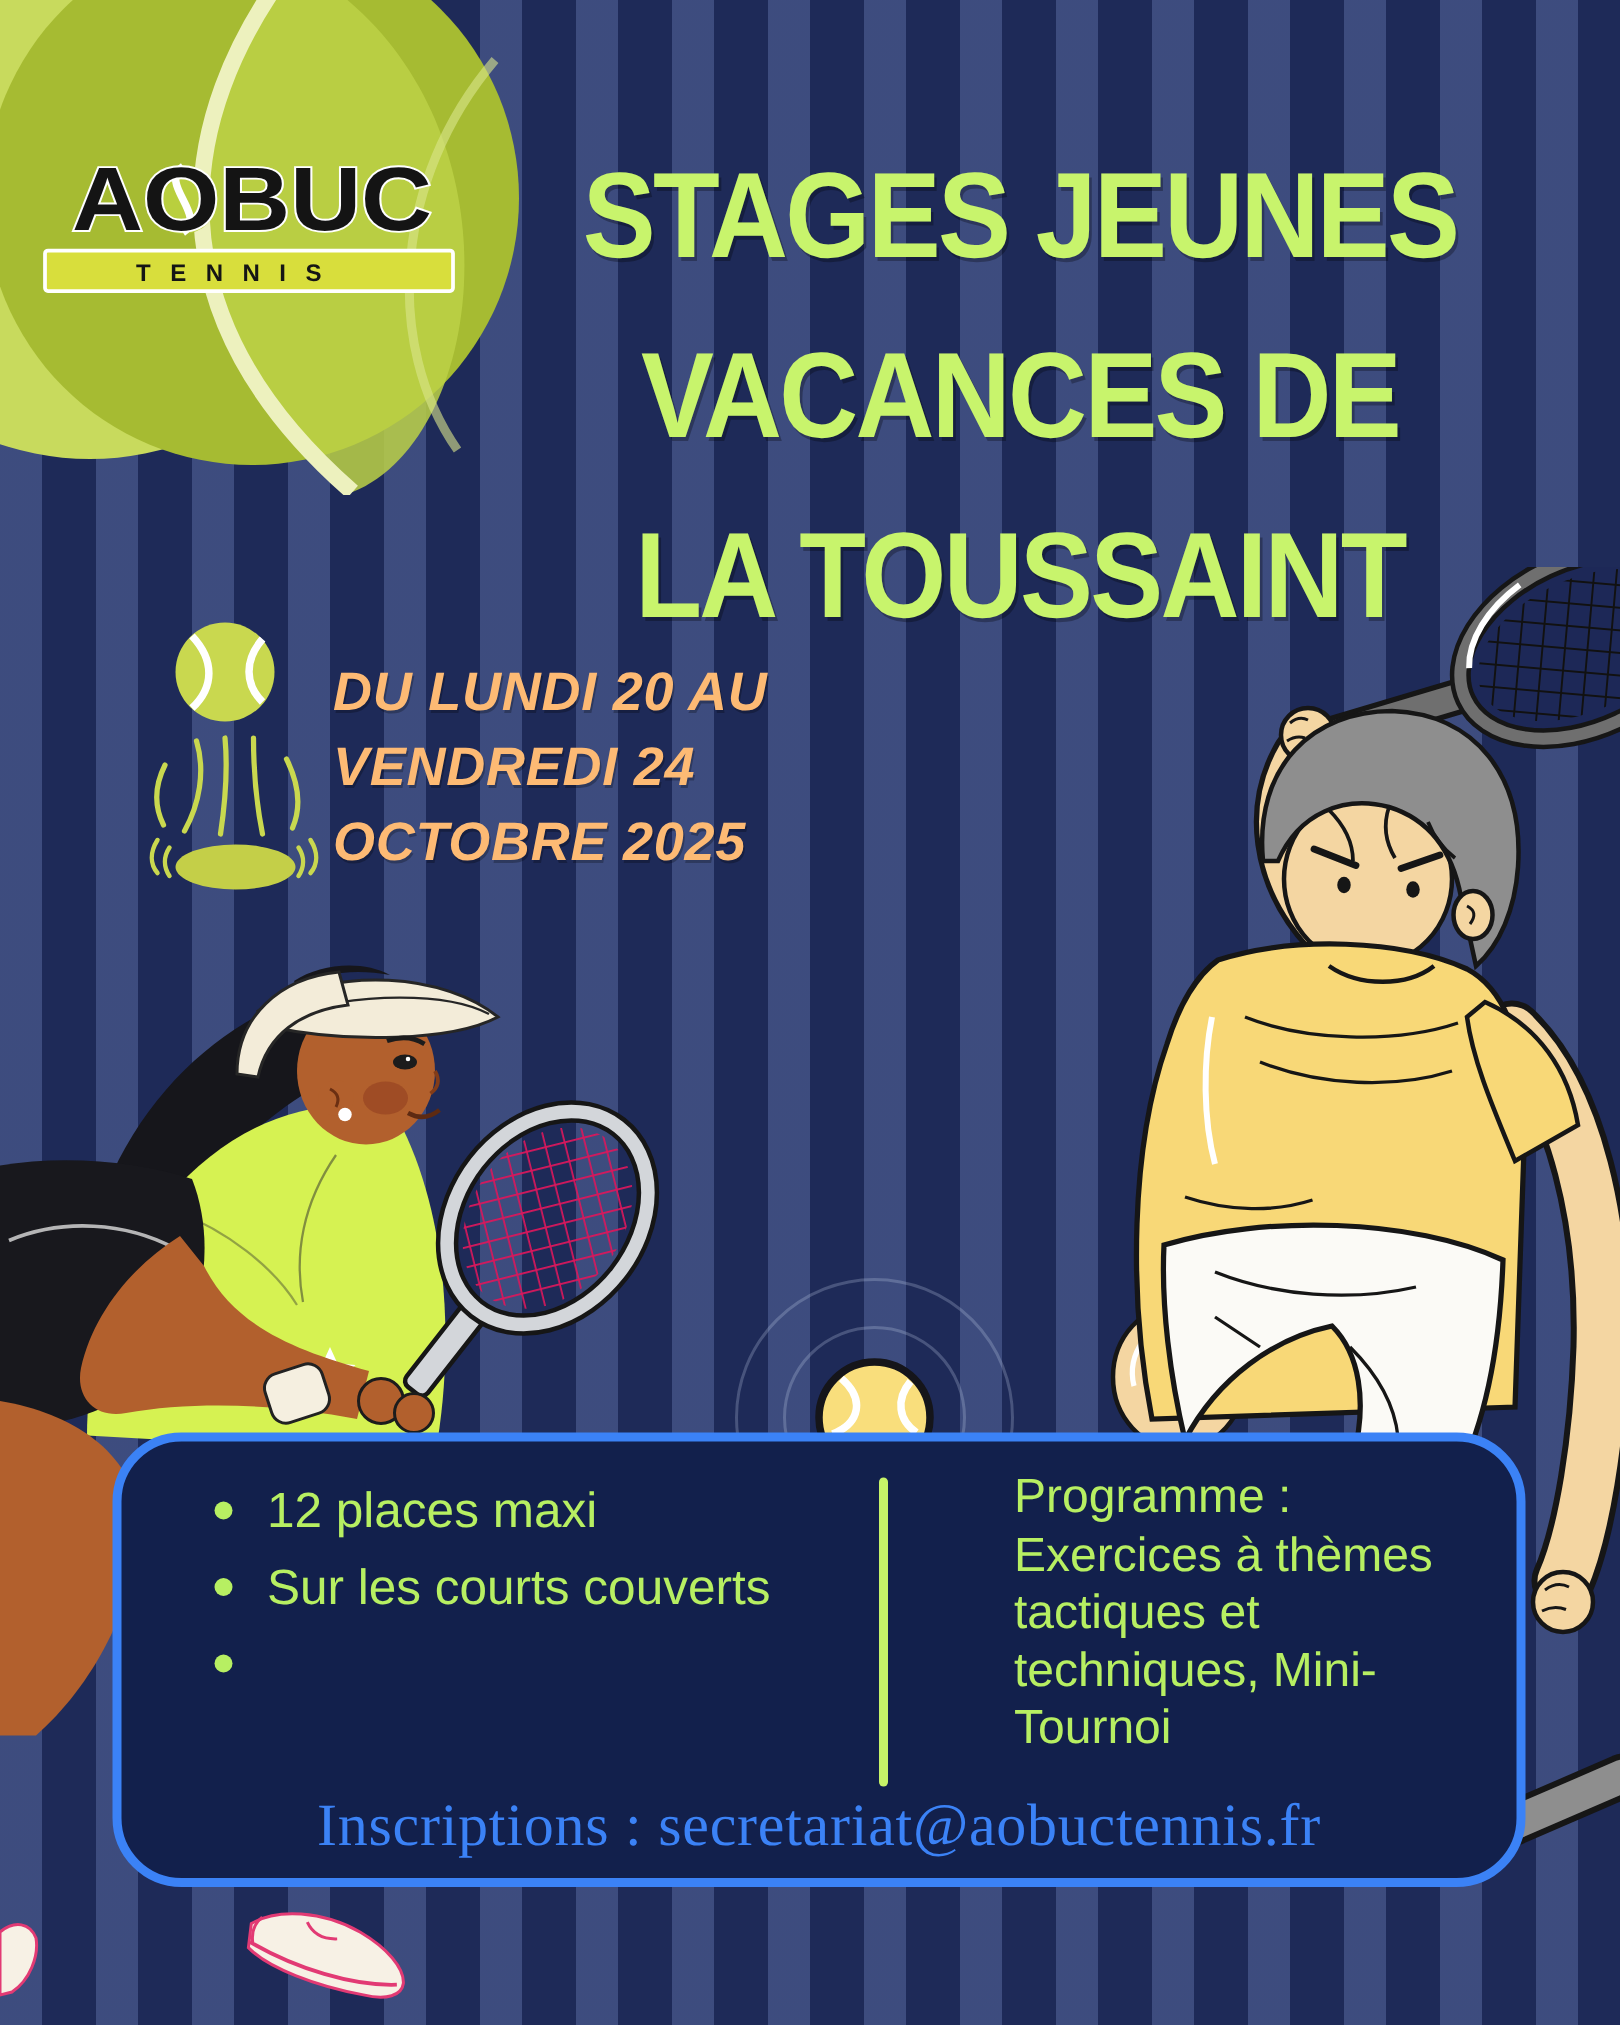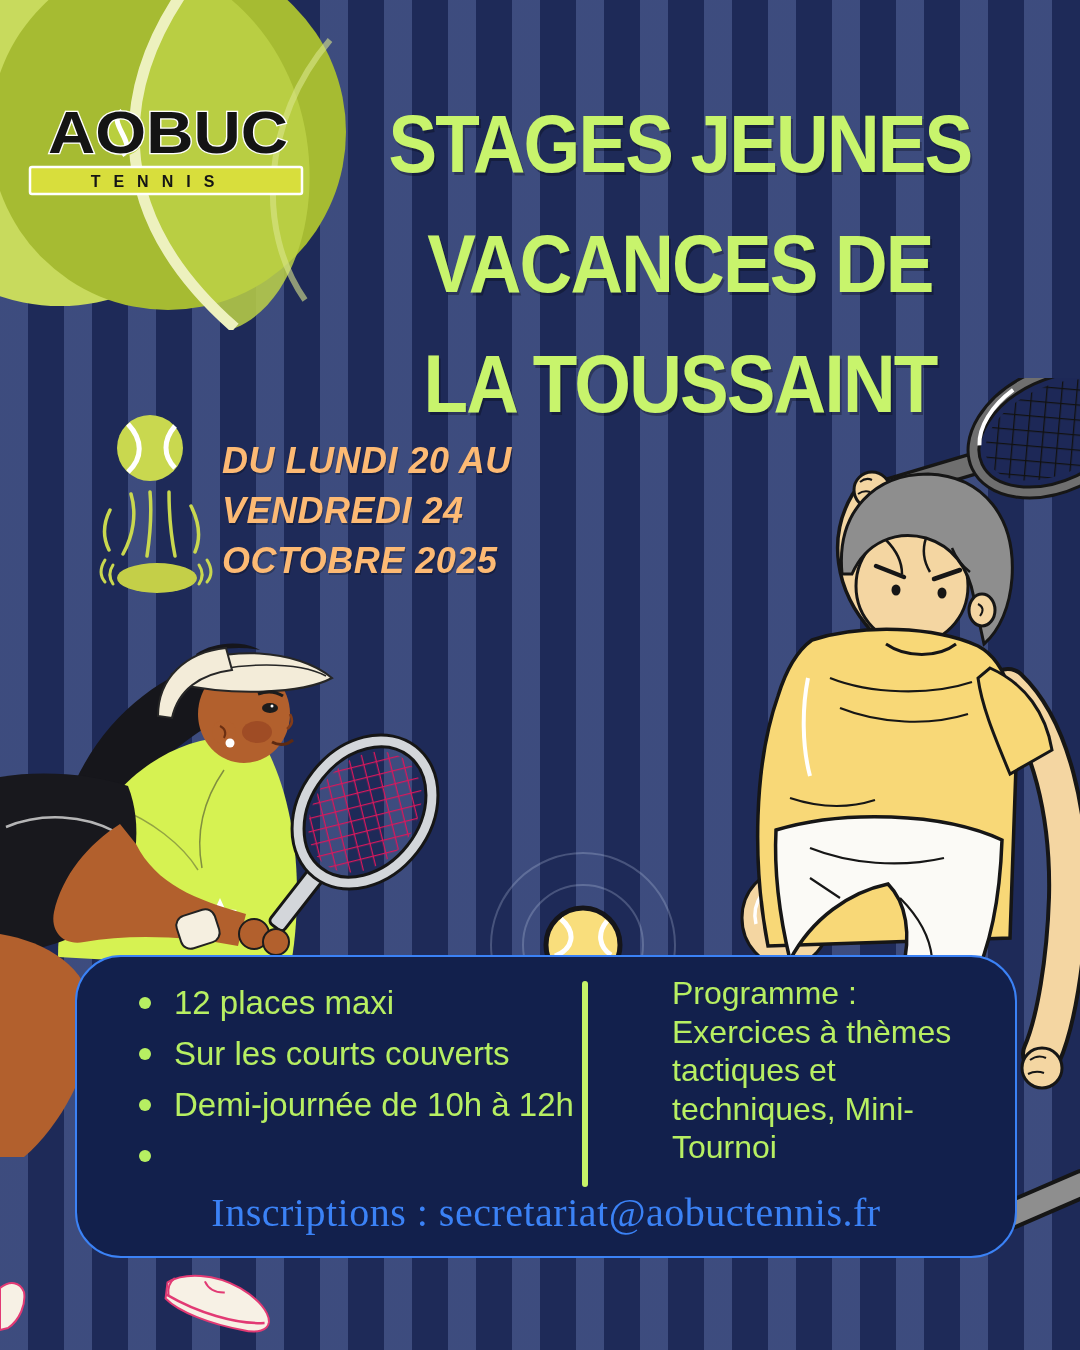--- a/index.html
+++ b/index.html
@@ -28,21 +28,21 @@
     position:absolute; left:222px; top:436px; z-index:3;
     color:#fdba74; font-style:italic; font-weight:700;
     font-size:36px; line-height:50px; letter-spacing:.5px;
     white-space:pre-line;
     text-shadow:1px 2px 0 rgba(0,0,0,.25);
   }
   
   .info-box{
     position:absolute; left:75px; top:955px; width:942px; height:303px; z-index:4;
     box-sizing:border-box; background:#12204c;
-    border:2px solid #3b82f6; border-radius:46px;
+    border:6px solid #3b82f6; border-radius:46px;
   }
   .bullets{
     position:absolute; left:62px; top:20px; margin:0; padding:0; list-style:none;
   }
   .bullets li{
     display:flex; align-items:center; height:51px;
     color:#b7ef62; font-size:33px;
   }
   .dot{
     width:12px; height:12px; border-radius:50%;
@@ -238,24 +238,20 @@
       <li>
         <span class="dot"></span>
         <span>12 places maxi</span>
       </li>
       <li>
         <span class="dot"></span>
         <span>Sur les courts couverts</span>
       </li>
       <li>
         <span class="dot"></span>
-        <span>Demi-journée de 10h à 12h</span>
-      </li>
-      <li>
-        <span class="dot"></span>
       </li>
     </ul>
     <div class="divider"></div>
     <div class="programme">Programme :
 Exercices à thèmes
 tactiques et
 techniques, Mini-
 Tournoi</div>
     <div class="inscriptions">Inscriptions : secretariat@aobuctennis.fr</div>
   </div>

